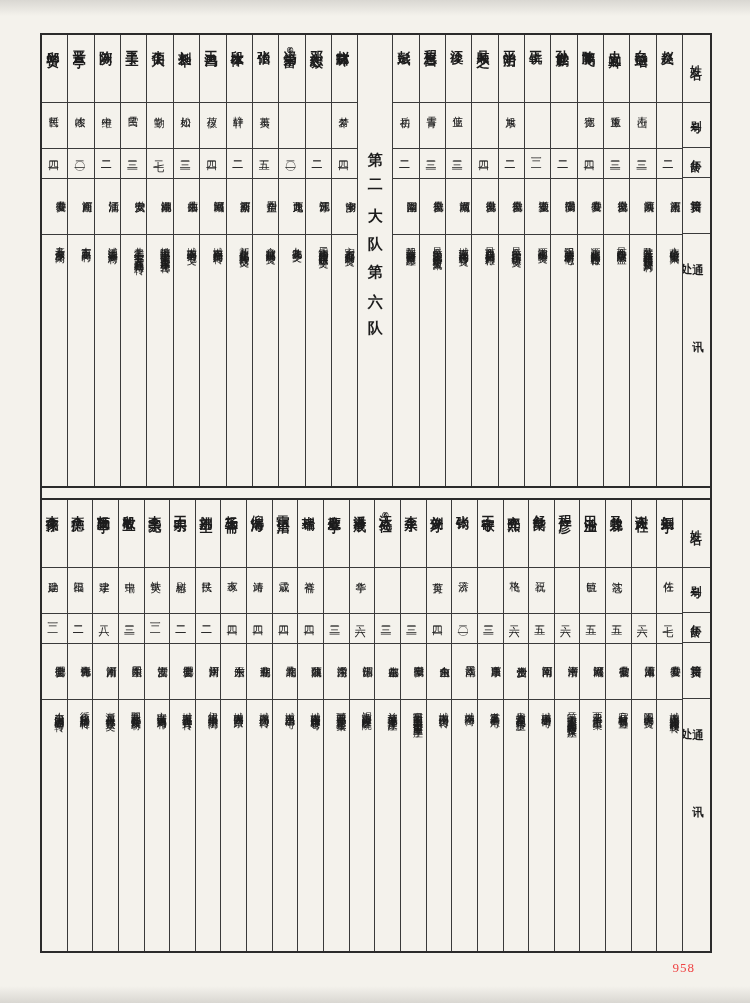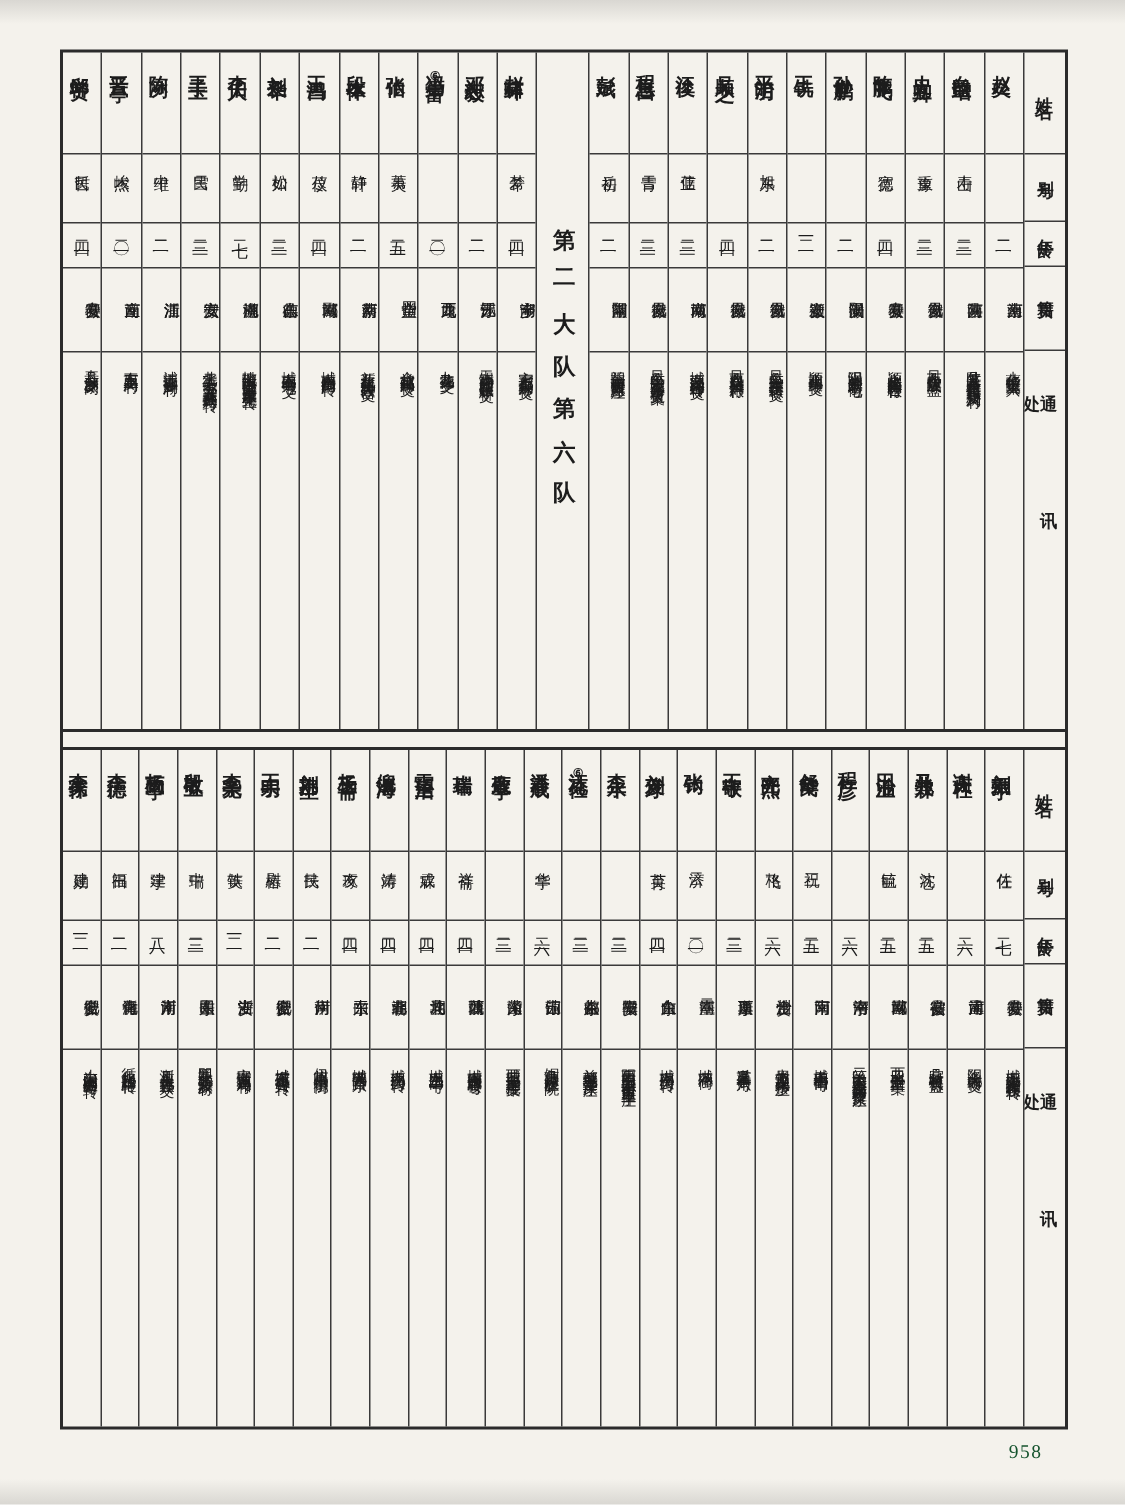--- a/index.html
+++ b/index.html
@@ -46,21 +46,21 @@
   .h.c-native{padding:13px 7px 0 0;line-height:normal;font-size:11px;letter-spacing:2px;}
   .h.addr-h{font-size:11.5px;letter-spacing:78px;padding:20px 7px 0 0;}
   .divider-text{
     writing-mode:vertical-rl;text-orientation:upright;
     font-size:15px;font-weight:700;letter-spacing:28px;
     padding:105px 8px 0 0;height:100%;box-sizing:border-box;overflow:hidden;
   }
   .note{font-size:8px;letter-spacing:0;}
   .page-number{
     position:absolute;top:960px;right:55px;
-    font-size:13px;letter-spacing:1px;color:#14532d;
+    font-size:13px;letter-spacing:1px;color:#ef4444;
   }
 </style>
 </head>
 <body>
 
 <div class="frame">
 
   <div class="grid" id="grid-top">
     <div class="col hcol">
       <div class="cell c-name h">姓名</div>

